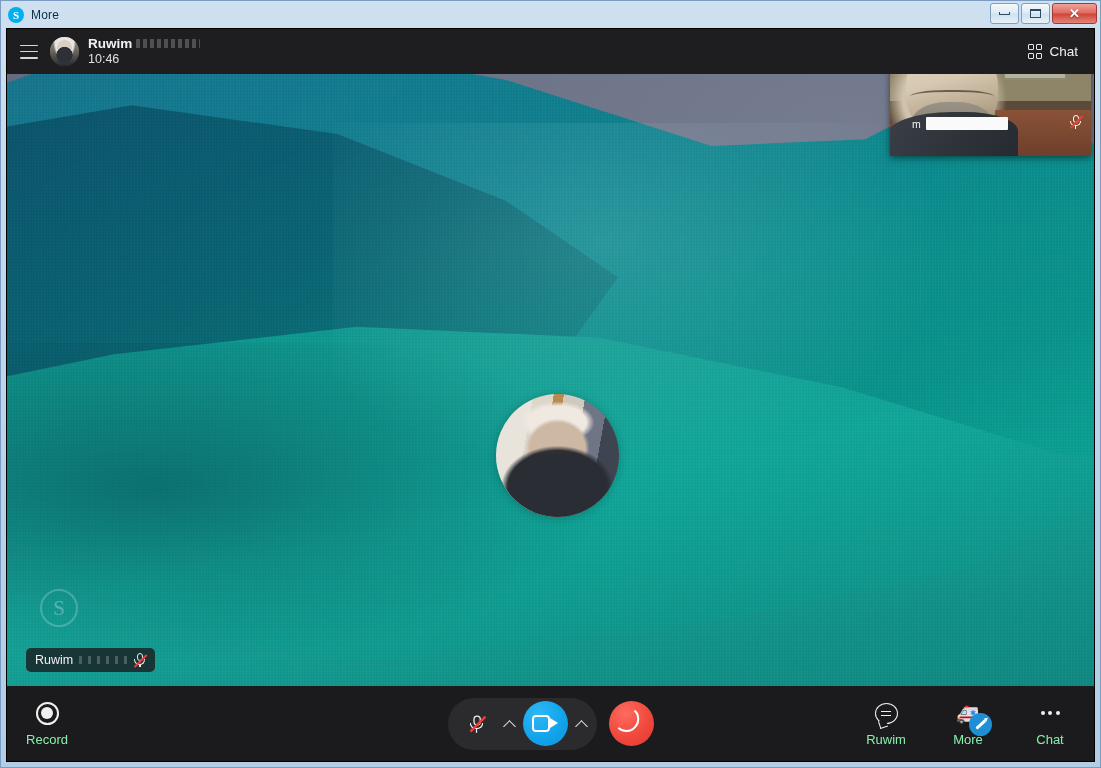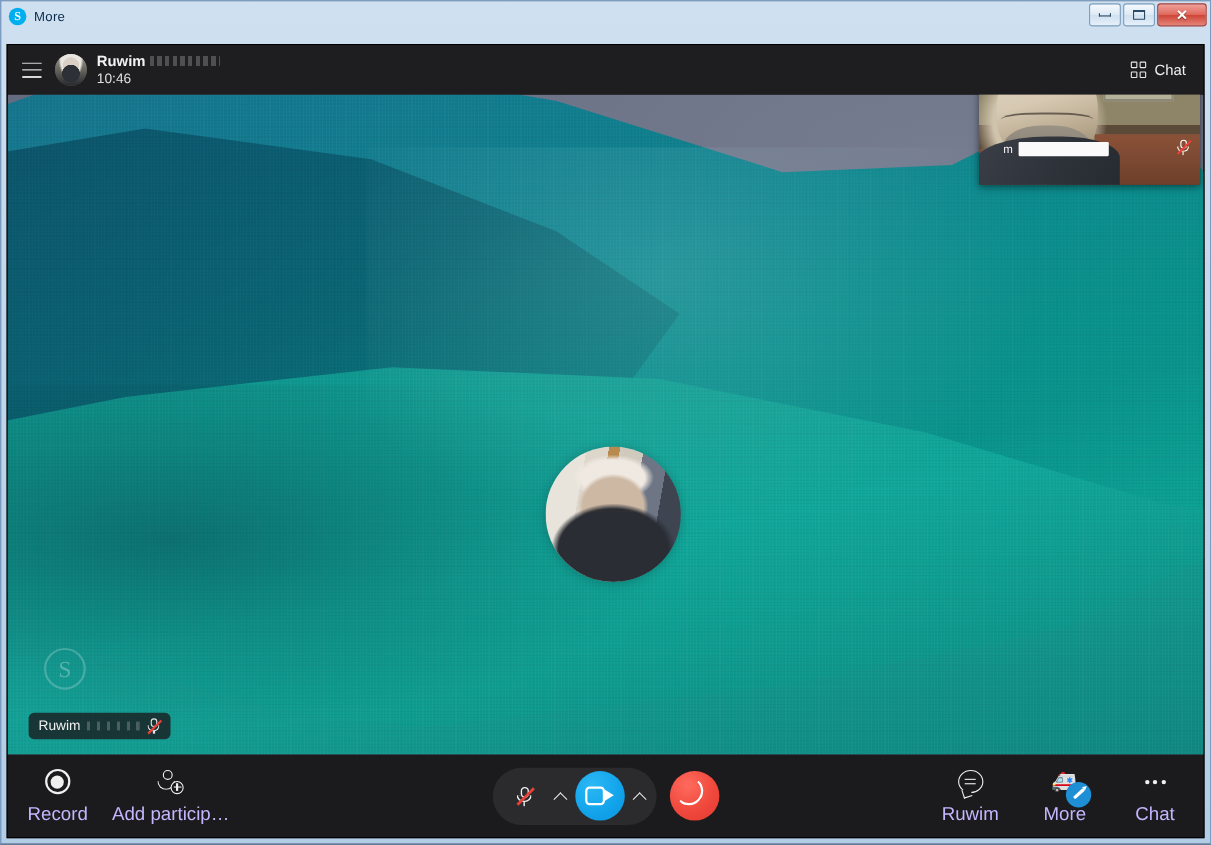--- a/index.html
+++ b/index.html
@@ -49,21 +49,21 @@
     border-color: #a23a33;
     background: linear-gradient(180deg,#f0a19a 0%,#e06a5e 48%,#cd4538 52%,#e58478 100%);
   }
   .winbtn .glyph-min { width: 11px; height: 3px; border: 1px solid #2b4a66; border-top: none; }
   .winbtn .glyph-max { width: 11px; height: 9px; border: 1px solid #2b4a66; border-top-width: 2px; }
   .winbtn .glyph-close { color: #fff; font-size: 13px; font-weight: bold; line-height: 1; text-shadow: 0 1px 1px rgba(0,0,0,.45); }
 
   
   #app {
     flex: 1 1 auto;
-    margin: 12px 5px 5px 5px;
+    margin: 0 5px 5px 5px;
     background: #1b1b1d;
     position: relative;
     overflow: hidden;
     border: 1px solid #000;
   }
 
   
   #call-header {
     position: absolute; top: 0; left: 0; right: 0;
     height: 45px; z-index: 30;
@@ -289,21 +289,21 @@
     z-index: 40;
   }
   .ctrl-group { display: flex; align-items: center; }
   #ctrl-left { padding-left: 18px; gap: 22px; }
   #ctrl-right { margin-left: auto; padding-right: 22px; gap: 38px; }
 
   .ctrl-item {
     display: flex; flex-direction: column; align-items: center; gap: 6px;
     color: #eaeaea; cursor: pointer; min-width: 44px; position: relative;
   }
-  .ctrl-item .lbl { font-size: 17px; white-space: nowrap; color: #c4b5fd; }
+  .ctrl-item .lbl { font-size: 13px; white-space: nowrap; color: #86efac; }
   .ctrl-icon { height: 26px; display: flex; align-items: center; justify-content: center; }
 
   .record-dot {
     width: 23px; height: 23px; border-radius: 50%;
     border: 2px solid #f0f0f0;
     display: flex; align-items: center; justify-content: center;
   }
   .record-dot i { width: 12px; height: 12px; border-radius: 50%; background: #f0f0f0; display: block; }
 
   .addp { position: relative; width: 26px; height: 22px; }
@@ -496,30 +496,20 @@
     <div id="control-bar">
 
       <div class="ctrl-group" id="ctrl-left">
         <div class="ctrl-item">
           <span class="ctrl-icon">
             <span class="record-dot">
                 <i></i>
               </span>
           </span>
           <span class="lbl">Record</span>
-        </div>
-        <div class="ctrl-item">
-          <span class="ctrl-icon">
-            <span class="addp">
-                <span class="hd"></span>
-                <span class="bd"></span>
-                <span class="pl"></span>
-              </span>
-          </span>
-          <span class="lbl">Add particip…</span>
         </div>
       </div>
 
       <div id="ctrl-center">
         <div id="av-pill">
           <span class="pill-btn">
             <span class="mic-muted" style="color:#f2f2f2;transform:scale(1.25)">
               <span class="body"></span>
                 <span class="arc"></span>
                 <span class="stem"></span>

